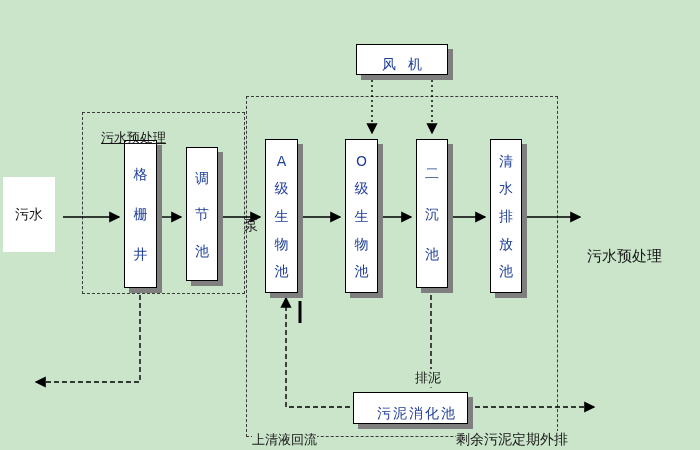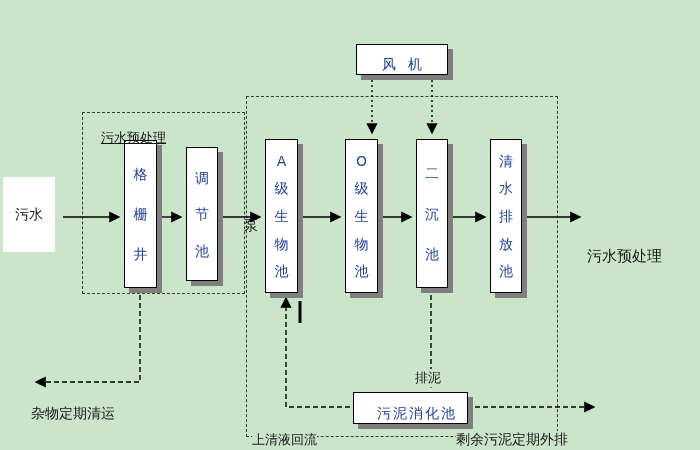--- a/index.html
+++ b/index.html
@@ -146,15 +146,14 @@
   <div class="tank hbox" id="digestion-box">
     <span>污泥消化池</span>
   </div>
 
   <div class="lbl" id="pretreat-label">污水预处理</div>
   <div class="lbl" id="pump-label">泵</div>
   <div class="lbl" id="discharge-label">污水预处理</div>
   <div class="lbl" id="sludge-label">排泥</div>
   <div class="lbl" id="supernatant-label">上清液回流</div>
   <div class="lbl" id="excess-label">剩余污泥定期外排</div>
-  <div class="lbl" id="debris-label">杂物定期清运</div>
 
 </div>
 
 </body></html>

